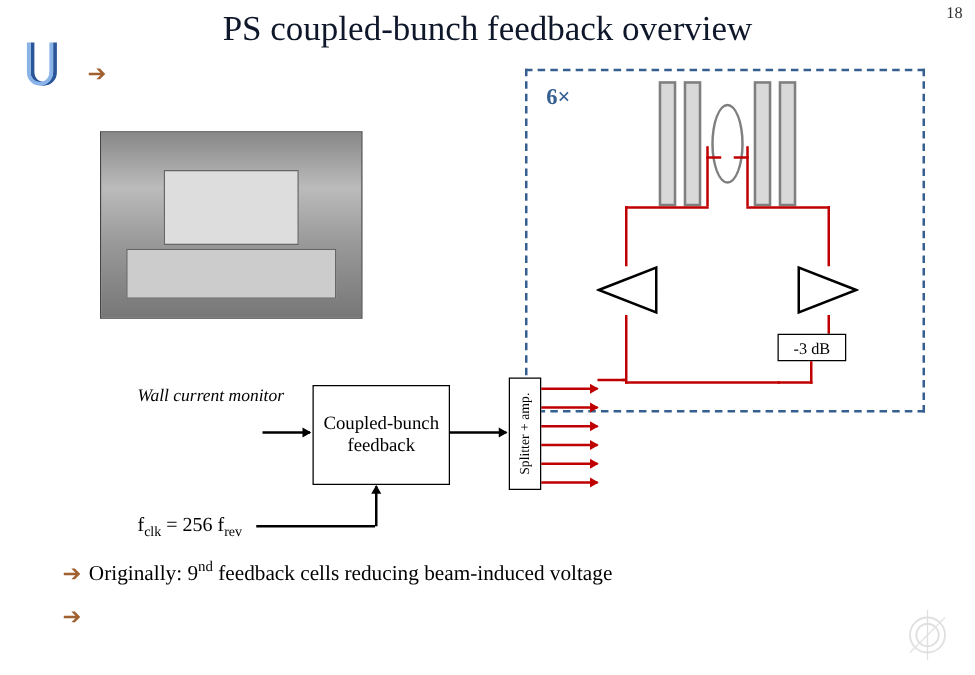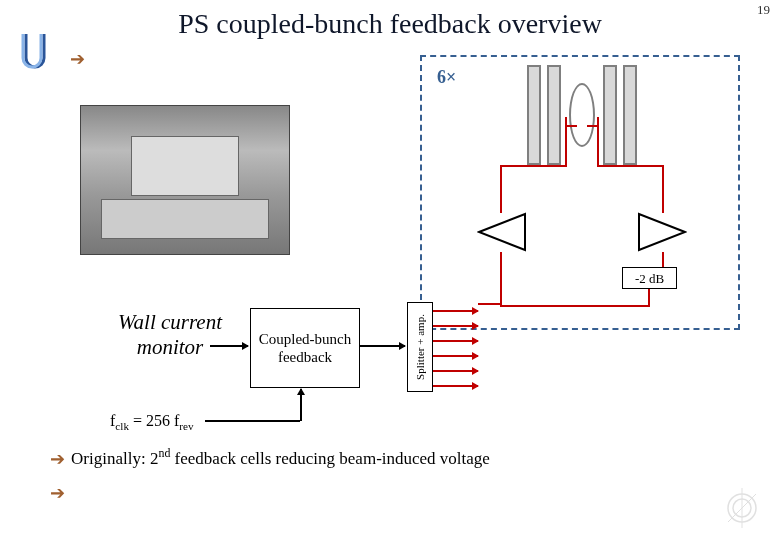--- a/index.html
+++ b/index.html
@@ -199,23 +199,22 @@
     align-items: center;
     justify-content: center;
     line-height: 1.2;
   }
 
   .wcm-label {
     position: absolute;
     top: 310px;
     left: 110px;
     width: 120px;
-    text-align: center;
     font-style: italic;
-    font-size: 21px;
+    font-size: 14px;
     line-height: 1.2;
   }
 
   .fclk-label {
     position: absolute;
     top: 412px;
     left: 110px;
     font-size: 16px;
   }
   .sub { font-size: 0.7em; vertical-align: sub; }
@@ -271,21 +270,21 @@
     position: absolute;
     top: -1px; left: -3px;
     border-bottom: 7px solid #000;
     border-left: 4px solid transparent;
     border-right: 4px solid transparent;
   }
 </style>
 </head>
 <body>
 
-<div class="page-number" data-name="page-number">19</div>
+<div class="page-number" data-name="page-number">18</div>
 
 <h1 class="title" data-name="slide-title">PS coupled-bunch feedback overview</h1>
 
 <div class="logo" data-name="org-logo-icon">
   <svg viewBox="0 0 30 40">
     <path d="M6 4 v24 a9 9 0 0 0 18 0 V4" stroke="#2a5599" stroke-width="3" fill="none"></path>
     <path d="M6 4 v24 a9 9 0 0 0 18 0 V4" stroke="#8ab4e8" stroke-width="3" fill="none" transform="translate(-3,0)"></path>
   </svg>
 </div>
 
@@ -327,21 +326,21 @@
     <svg viewBox="0 0 50 40">
         <polygon points="48,20 2,2 2,38" fill="#fff" stroke="#000" stroke-width="2"></polygon>
       </svg>
   </div>
 
   <div class="red-line" style="top:195px; left:78px; width:2px; height:55px;"></div>
   <div class="red-line" style="top:195px; left:240px; width:2px; height:27px;"></div>
   <div class="red-line" style="top:248px; left:78px; width:124px; height:2px;"></div>
   <div class="red-line" style="top:220px; left:240px; width:2px; height:0;"></div>
 
-  <div class="attenuator" data-name="attenuator-box">-2 dB</div>
+  <div class="attenuator" data-name="attenuator-box">-3 dB</div>
   <div class="red-line" style="top:232px; left:226px; width:2px; height:18px;"></div>
   <div class="red-line" style="top:248px; left:200px; width:28px; height:2px;"></div>
 
 </div>
 
 <div class="splitter-block" data-name="splitter-amp-block">
   <div class="splitter-label" data-name="splitter-amp-label">Splitter + amp.</div>
 </div>
 <div class="red-arrow" data-name="splitter-arrow" style="top:310px; left:433px; width:45px;"></div>
 <div class="red-arrow" data-name="splitter-arrow" style="top:325px; left:433px; width:45px;"></div>
@@ -368,21 +367,21 @@
   <span>f</span><span class="sub">clk</span><span> = 256 </span><span>f</span><span class="sub">rev</span>
 </div>
 <div class="blk-arrow-h" data-name="fclk-line" style="top:420px; left:205px; width:95px; "></div>
 <style>.blk-arrow-h[data-name="fclk-line"]::after{display:none;}</style>
 <div class="blk-arrow-v" data-name="fclk-to-fb-arrow" style="top:389px; left:300px; height:32px;"></div>
 
 <div class="bottom-bullets" data-name="bottom-bullet-list">
   <div class="bullet-row" data-name="bottom-bullet-1">
     <span class="bullet-arrow" data-name="bullet-arrow-icon">➔</span>
     <span class="bullet-text" data-name="bottom-bullet-1-text">
-      <span>Originally: 2</span><span class="sup">nd</span><span> feedback cells reducing beam-induced voltage</span>
+      <span>Originally: 9</span><span class="sup">nd</span><span> feedback cells reducing beam-induced voltage</span>
     </span>
   </div>
   <div class="bullet-row" data-name="bottom-bullet-2">
     <span class="bullet-arrow" data-name="bullet-arrow-icon">➔</span>
   </div>
 </div>
 
 <div class="cern-logo" data-name="cern-logo-icon">
   <svg viewBox="0 0 40 40">
     <circle cx="20" cy="20" r="14" stroke="#888" stroke-width="1.5" fill="none"></circle>

